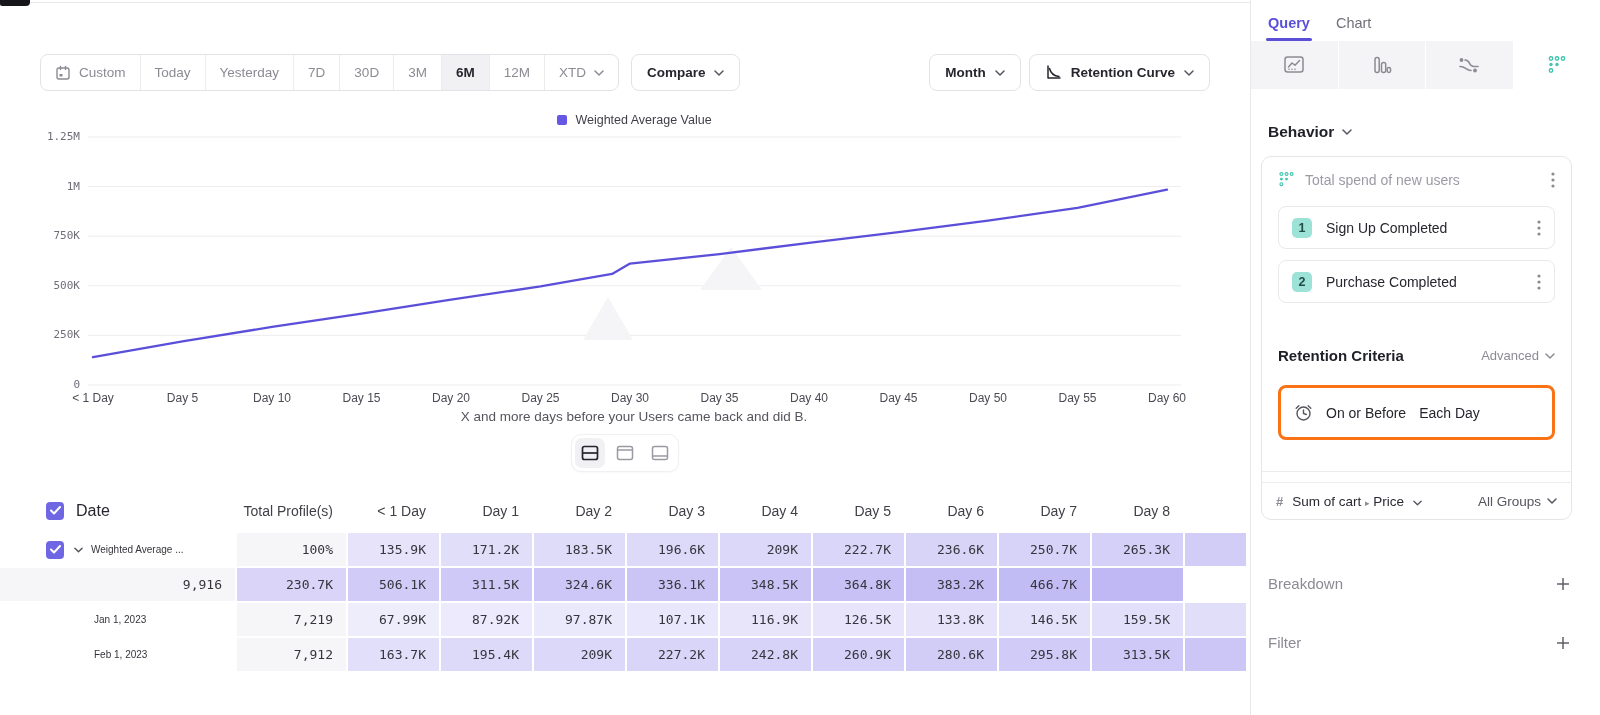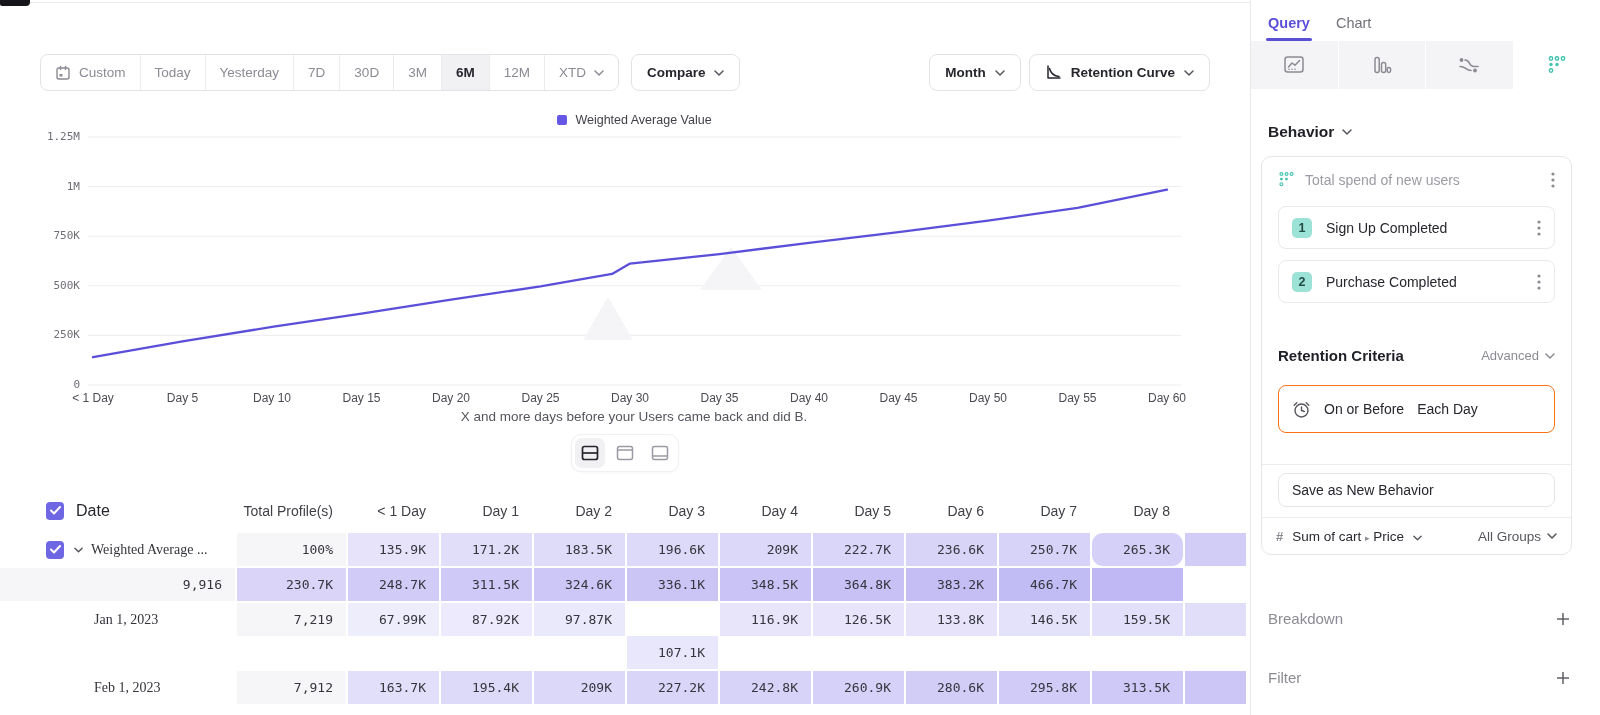--- a/index.html
+++ b/index.html
@@ -45,21 +45,21 @@
   
   .data-table { position:absolute; top:490px; left:0; width:1248px; }
   .t-row { display:grid; grid-template-columns:235px 109px repeat(9, 91px) 61px; column-gap:2px; }
   .t-head { height:41px; align-items:center; }
   .t-head .hcell { font-size:14px; color:#3f3f47; text-align:right; padding-right:13px; }
   .t-head .hfirst { display:flex; align-items:center; gap:12px; padding-left:46px; text-align:left; }
   .t-body .t-row { margin-top:2px; }
   .cell { height:33px; display:flex; align-items:center; justify-content:flex-end; padding-right:13px;
     font-family:"DejaVu Sans Mono", monospace; font-size:13px; color:#35353d; }
   .cell.gray { background:#f6f6f8; }
-  .cell.first { justify-content:flex-start; padding-right:0; font-family:Liberation Serif, serif; font-size:14px; color:#34343c; background:#fff; }
+  .cell.first { justify-content:flex-start; padding-right:0; font-family:Liberation Sans, sans-serif; font-size:10px; color:#34343c; background:#fff; }
   .checkbox { width:18px; height:18px; border-radius:4px; background:#6f66e4; display:flex; align-items:center; justify-content:center; flex:none; cursor:pointer; }
 
   
   .sidebar { position:absolute; top:0; left:1250px; width:350px; height:715px; border-left:1px solid #e8e8ec; background:#fff; }
   .sb-tabs { height:41px; display:flex; gap:26px; align-items:flex-end; padding-left:17px; }
   .sb-tab { font-size:14.5px; color:#70707a; padding-bottom:10px; position:relative; cursor:pointer; }
   .sb-tab.active { color:#5b4fd8; font-weight:700; }
   .sb-tab.active::after { content:""; position:absolute; left:-2px; right:-2px; bottom:0; height:3px; background:#5b4fd8; border-radius:3px; }
   .sb-icons { display:grid; grid-template-columns:repeat(4,1fr); gap:1px; height:48px; }
   .sb-icons .seg { background:#f4f4f6; display:flex; align-items:center; justify-content:center; cursor:pointer; }
@@ -70,21 +70,21 @@
   .bc-title { font-size:14px; color:#9b9ba5; flex:1; }
   .kebab { cursor:pointer; flex:none; }
   .step-card { margin-top:18px; border:1px solid #e9e9ed; border-radius:8px; height:43px; display:flex; align-items:center; padding:0 13px; background:#fff; cursor:pointer; }
   .step-card + .step-card { margin-top:11px; }
   .step-num { width:20px; height:20px; border-radius:5px; background:#9ce2d6; color:#214d46; font-size:12.5px; font-weight:700;
     display:flex; align-items:center; justify-content:center; flex:none; }
   .step-label { flex:1; margin-left:14px; font-size:14px; color:#26262e; }
   .criteria-row { margin-top:44px; display:flex; align-items:center; }
   .criteria-title { font-size:15px; font-weight:700; color:#1f1f28; flex:1; }
   .advanced { display:flex; align-items:center; gap:6px; font-size:13px; color:#8b8b94; cursor:pointer; }
-  .criteria-card { margin-top:21px; border:1px solid #f97316; border-radius:8px; height:48px; display:flex; align-items:center; padding:0 13px; gap:13px; cursor:pointer; }
+  .criteria-card { margin-top:21px; border:3px solid #f97316; border-radius:8px; height:55px; display:flex; align-items:center; padding:0 13px; gap:13px; cursor:pointer; }
   .criteria-cond { font-size:14px; color:#26262e; }
   .criteria-period { font-size:14px; color:#26262e; }
   .card-divider { margin:31px -16px 0; border-top:1px solid #ececef; }
   .save-btn { margin-top:8px; width:100%; height:34px; border:1px solid #e6e6ea; border-radius:8px; background:#fff;
     text-align:left; padding:0 13px; font-size:14px; color:#26262e; font-family:inherit; cursor:pointer; }
   .card-footer { margin:10px -16px 0; border-top:1px solid #ececef; height:37px; display:flex; align-items:center; padding:0 14px; gap:9px; }
   .hash { font-size:13px; font-weight:700; color:#8b8b94; }
   .agg-left { font-size:13.5px; color:#2a2a33; }
   .arrow-sep { font-size:9px; color:#8b8b94; }
   .footer-spacer { flex:1; }
@@ -284,45 +284,45 @@
             </div>
             <div class="cell gray">100%</div>
             <div class="cell" style="background: rgba(104, 88, 229, 0.17);">135.9K</div>
             <div class="cell" style="background: rgba(104, 88, 229, 0.2);">171.2K</div>
             <div class="cell" style="background: rgba(104, 88, 229, 0.21);">183.5K</div>
             <div class="cell" style="background: rgba(104, 88, 229, 0.224);">196.6K</div>
             <div class="cell" style="background: rgba(104, 88, 229, 0.235);">209K</div>
             <div class="cell" style="background: rgba(104, 88, 229, 0.247);">222.7K</div>
             <div class="cell" style="background: rgba(104, 88, 229, 0.26);">236.6K</div>
             <div class="cell" style="background: rgba(104, 88, 229, 0.27);">250.7K</div>
-            <div class="cell" style="background: rgba(104, 88, 229, 0.282); border-radius: 11px;">265.3K</div>
+            <div class="cell" style="background: rgba(104, 88, 229, 0.282);">265.3K</div>
             <div class="cell" style="background: rgba(104, 88, 229, 0.298);"></div>
           </div>
           <div class="t-row">
             <div class="cell gray">9,916</div>
             <div class="cell" style="background: rgba(104, 88, 229, 0.255);">230.7K</div>
-            <div class="cell" style="background: rgba(104, 88, 229, 0.31);">248.7K</div>
+            <div class="cell" style="background: rgba(104, 88, 229, 0.31);">506.1K</div>
             <div class="cell" style="background: rgba(104, 88, 229, 0.325);">311.5K</div>
             <div class="cell" style="background: rgba(104, 88, 229, 0.337);">324.6K</div>
             <div class="cell" style="background: rgba(104, 88, 229, 0.345);">336.1K</div>
             <div class="cell" style="background: rgba(104, 88, 229, 0.357);">348.5K</div>
             <div class="cell" style="background: rgba(104, 88, 229, 0.373);">364.8K</div>
             <div class="cell" style="background: rgba(104, 88, 229, 0.39);">383.2K</div>
             <div class="cell" style="background: rgba(104, 88, 229, 0.404);">466.7K</div>
             <div class="cell" style="background: rgba(104, 88, 229, 0.424);"></div>
           </div>
           <div class="t-row">
             <div class="cell first" style="padding-left: 94px;">
               <span>Jan 1, 2023</span>
             </div>
             <div class="cell gray">7,219</div>
             <div class="cell" style="background: rgba(104, 88, 229, 0.11);">67.99K</div>
             <div class="cell" style="background: rgba(104, 88, 229, 0.125);">87.92K</div>
             <div class="cell" style="background: rgba(104, 88, 229, 0.137);">97.87K</div>
-            <div class="cell" style="background: rgba(104, 88, 229, 0.145); margin-top: 33px;">107.1K</div>
+            <div class="cell" style="background: rgba(104, 88, 229, 0.145);">107.1K</div>
             <div class="cell" style="background: rgba(104, 88, 229, 0.153);">116.9K</div>
             <div class="cell" style="background: rgba(104, 88, 229, 0.16);">126.5K</div>
             <div class="cell" style="background: rgba(104, 88, 229, 0.17);">133.8K</div>
             <div class="cell" style="background: rgba(104, 88, 229, 0.18);">146.5K</div>
             <div class="cell" style="background: rgba(104, 88, 229, 0.192);">159.5K</div>
             <div class="cell" style="background: rgba(104, 88, 229, 0.2);"></div>
           </div>
           <div class="t-row">
             <div class="cell first" style="padding-left: 94px;">
               <span>Feb 1, 2023</span>
@@ -465,21 +465,20 @@
               <path d="M2.2 5.2 L4.8 2.8" stroke="#55555e" stroke-width="1.4" stroke-linecap="round" fill="none"></path>
               <path d="M16.8 5.2 L14.2 2.8" stroke="#55555e" stroke-width="1.4" stroke-linecap="round" fill="none"></path>
             </svg>
         </span>
         <span class="criteria-cond">On or Before</span>
         <span class="criteria-period">Each Day</span>
       </div>
 
       <div class="card-divider"></div>
 
-      <button class="save-btn">Save as New Behavior</button>
 
       <div class="card-footer">
         <span class="hash">#</span>
         <span class="agg-left">
           <span>Sum of cart</span>
           <span class="arrow-sep">▸</span>
           <span>Price</span>
           <svg class="icon" style="display:inline-block;margin-left:5px" width="9" height="6" viewBox="0 0 10 6">
               <polyline points="1,1 5,5 9,1" fill="none" stroke="#55555e" stroke-width="1.5" stroke-linecap="round" stroke-linejoin="round"></polyline>
             </svg>

